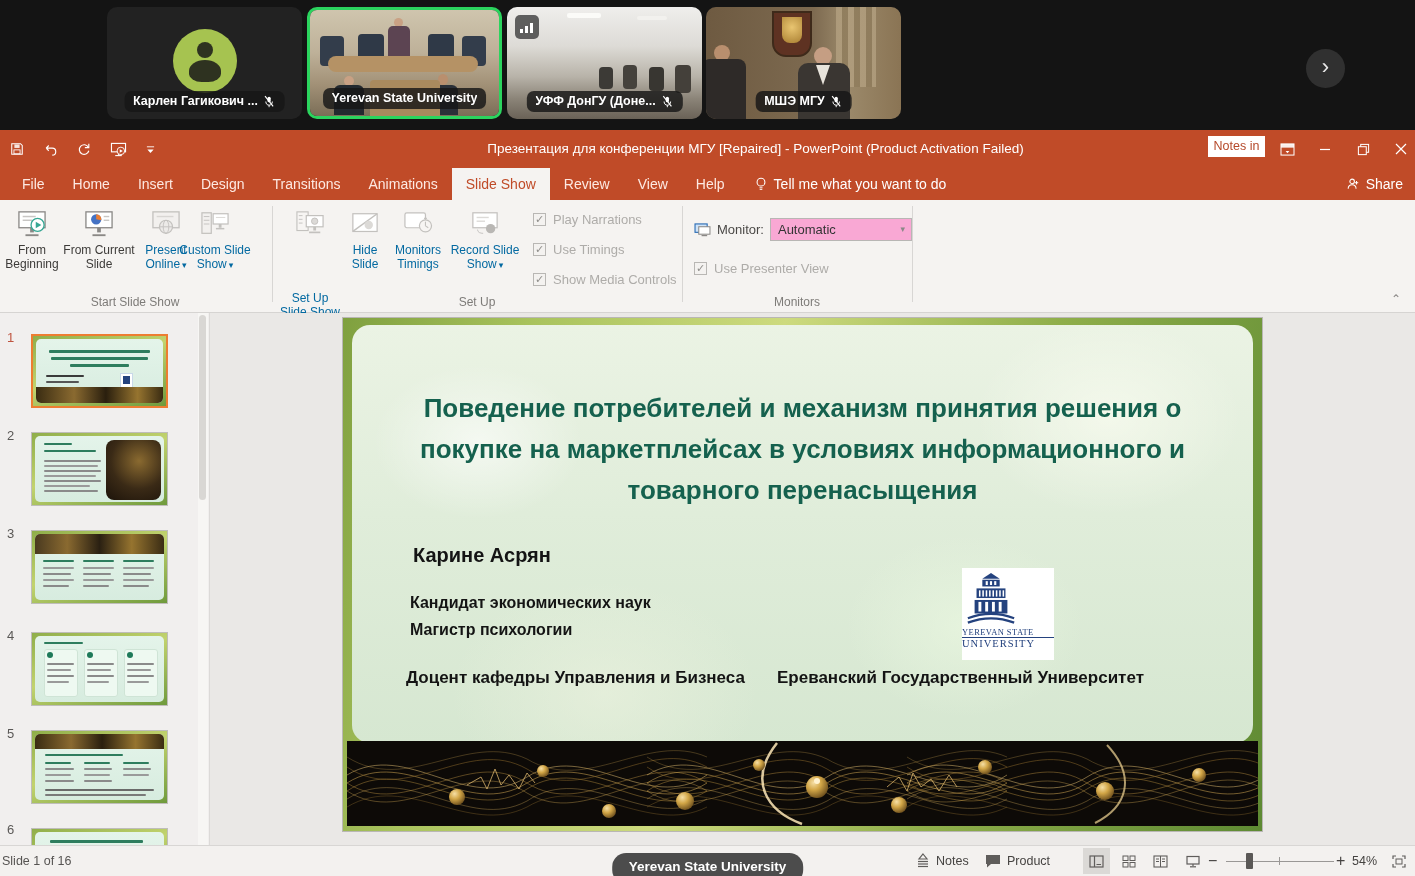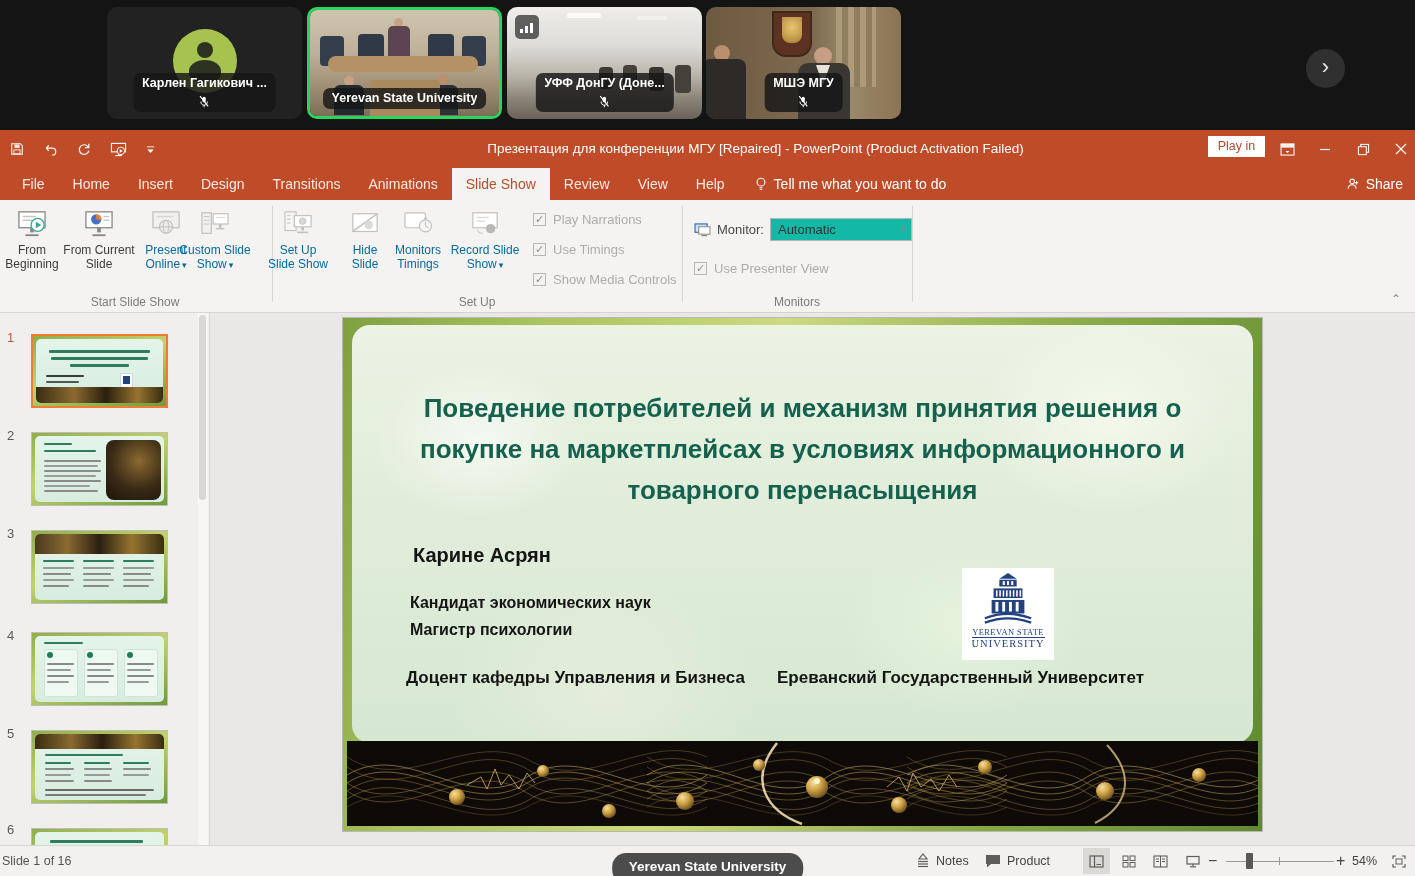--- a/index.html
+++ b/index.html
@@ -7,21 +7,21 @@
   body { font-family:"Liberation Sans", sans-serif; }
   .screen { position:relative; width:1415px; height:876px; overflow:hidden; background:#141414; }
 
   
   .meet-strip { position:absolute; left:0; top:0; width:1415px; height:130px; background:#141414; }
   .tile { position:absolute; top:7px; width:195px; height:112px; border-radius:10px; overflow:hidden; background:#222; }
   .tile.active { border:3px solid #2bd45e; }
   .tile .art { position:absolute; inset:0; }
   .name-pill { position:absolute; bottom:7px; left:50%; transform:translateX(-50%);
     background:rgba(22,22,22,.82); color:#fff; font-size:12.5px; font-weight:bold;
-    padding:3px 9px 4px; border-radius:7px; white-space:nowrap; display:flex; align-items:center; gap:5px; max-width:185px;flex-direction:column; }
+    padding:3px 9px 4px; border-radius:7px; white-space:nowrap; display:flex; align-items:center; gap:5px; max-width:185px; }
   .name-pill .nm { overflow:hidden; text-overflow:ellipsis; }
   .avatar { position:absolute; left:66px; top:22px; width:64px; height:64px; border-radius:50%; }
   .avatar .head { position:absolute; left:24px; top:13px; width:16px; height:16px; border-radius:50%; background:#2e3220; }
   .avatar .body { position:absolute; left:16px; top:31px; width:32px; height:22px; border-radius:50% 50% 40% 40%; background:#2e3220; }
   .next-btn { position:absolute; left:1306px; top:49px; width:39px; height:39px; border-radius:50%;
     background:#303030; color:#e8e8e8; font-size:22px; line-height:36px; text-align:center; cursor:pointer; }
 
   
   .titlebar { position:absolute; left:0; top:130px; width:1415px; height:38px; background:#c04b28; color:#fff; }
   .qat { position:absolute; left:10px; top:0; height:38px; display:flex; align-items:center; gap:19px; color:rgba(255,255,255,.92); }
@@ -41,21 +41,21 @@
   .ribbon { position:absolute; left:0; top:200px; width:1415px; height:113px; background:#f5f3f1; border-bottom:1px solid #d6d4d2; }
   .rb-divider { position:absolute; top:6px; height:96px; width:1px; background:#d8d6d4; }
   .group-label { position:absolute; bottom:3px; font-size:12px; color:#7d7b78; text-align:center; }
   .bigbtn { position:absolute; top:8px; display:flex; flex-direction:column; align-items:center; padding-top:2px; cursor:pointer; }
   .bigbtn .lbl { margin-top:5px; font-size:12px; line-height:14px; text-align:center; color:#3d3b39; }
   .bigbtn.disabled .lbl { color:#0369a1; }
   .caret::after { content:"▾"; font-size:9px; color:inherit; margin-left:2px; }
   .cbrow { position:absolute; display:flex; align-items:center; gap:7px; font-size:13px; color:#aeaca9; }
   .cbx { width:13px; height:13px; background:#f4f2f0; border:1px solid #b9b7b4; color:#908e8b; font-size:11px; line-height:11px; text-align:center; }
   .monitor-row { position:absolute; display:flex; align-items:center; gap:6px; font-size:13px; color:#4a4846; }
-  .combo { position:relative; width:142px; height:23px; background:#14b8a6; border:1px solid #b8b6b4; font-size:13px; color:#333;
+  .combo { position:relative; width:142px; height:23px; background:#f9a8d4; border:1px solid #b8b6b4; font-size:13px; color:#333;
     line-height:21px; padding-left:7px; cursor:pointer; }
   .combo .cv::after { content:"▾"; position:absolute; right:6px; top:0; font-size:9px; color:#8a8886; }
   .ribbon-collapse { position:absolute; right:14px; bottom:6px; color:#8a8886; font-size:12px; cursor:pointer; }
 
   
   .content { position:absolute; left:0; top:313px; width:1415px; height:532px; }
   .thumb-panel { position:absolute; left:0; top:0; width:210px; height:532px; background:#f1efee; border-right:1px solid #dcdad8; overflow:hidden; }
   .scrolltrack { position:absolute; right:1px; top:0; width:10px; height:532px; background:#f7f6f4; }
   .scrollthumb { position:absolute; right:2px; top:2px; width:7px; height:185px; background:#d9d7d4; border-radius:4px; }
   .slide-num { position:absolute; left:7px; font-size:13px; color:#5a5856; }
@@ -79,21 +79,21 @@
       radial-gradient(220px 160px at 28% 88%, rgba(238,243,224,.55), rgba(255,255,255,0) 70%),
       linear-gradient(180deg,#ebf3e4 0%,#e0edda 45%,#d6e7d1 100%); }
   .slide-title { position:absolute; left:50%; transform:translateX(-50%); top:70px; width:800px;
     font-size:26px; font-weight:bold; line-height:41px; text-align:center; }
   .slide-author { position:absolute; left:70px; top:226px; font-size:20px; font-weight:bold; color:#141414; }
   .slide-deg1 { position:absolute; left:67px; top:276px; font-size:16px; font-weight:bold; color:#141414; }
   .slide-deg2 { position:absolute; left:67px; top:303px; font-size:16px; font-weight:bold; color:#141414; }
   .slide-pos { position:absolute; left:63px; top:350px; font-size:17px; font-weight:bold; color:#141414; }
   .slide-univ { position:absolute; left:434px; top:350px; font-size:17px; font-weight:bold; color:#141414; }
   .ysu-logo { position:absolute; left:619px; top:250px; width:92px; height:92px; background:#fff; display:flex;
-    flex-direction:column; align-items:center; padding-top:4px; }
+    flex-direction:column; padding-top:4px; }
   .ysu-logo .t1 { font-family:"Liberation Serif",serif; font-size:8.5px; letter-spacing:.4px; color:#24427e; margin-top:1px; }
   .ysu-logo .t2 { font-family:"Liberation Serif",serif; font-size:10.5px; letter-spacing:1px; color:#24427e; border-top:1px solid #24427e; }
   .gold-band { position:absolute; left:4px; right:4px; bottom:5px; height:85px; background:#0d0a07; overflow:hidden; }
 
   
   .statusbar { position:absolute; left:0; top:845px; width:1415px; height:31px; background:#f3f1ef; border-top:1px solid #d8d6d4; }
   .sb-left { position:absolute; left:2px; top:0; height:30px; line-height:30px; font-size:12.5px; color:#565452; }
   .sb-item { position:absolute; top:0; height:30px; display:flex; align-items:center; gap:6px; font-size:12.5px; color:#454341; cursor:pointer; }
   .viewbox { position:absolute; top:2px; width:27px; height:26px; display:flex; align-items:center; justify-content:center; cursor:pointer; }
   .viewbox.active { background:#dbd9d6; }
@@ -217,21 +217,21 @@
           <line x1="5.5" y1="14.5" x2="12.5" y2="14.5" stroke="#fff" stroke-width="1.2"></line>
           <circle cx="11.5" cy="9.5" r="4" fill="#c04b28" stroke="#fff"></circle>
           <polygon points="10.3,7.6 13.6,9.5 10.3,11.4" fill="#fff"></polygon>
         </svg>
       <svg width="9" height="9" viewBox="0 0 10 10">
           <line x1="1" y1="2" x2="9" y2="2" stroke="#fff"></line>
           <polygon points="1.5,5 8.5,5 5,9" fill="#fff"></polygon>
         </svg>
     </div>
     <div class="doc-title">Презентация для конференции МГУ [Repaired]  -  PowerPoint (Product Activation Failed)</div>
-    <div class="signin">Play in</div>
+    <div class="signin">Notes in</div>
     <div class="winbtns">
       <span class="wb">
           <svg width="15" height="13" viewBox="0 0 16 14">
             <rect x="1" y="1" width="14" height="12" fill="none" stroke="#fff" stroke-width="1.1"></rect>
             <rect x="1" y="1" width="14" height="4" fill="#fff" opacity=".9"></rect>
             <path d="M8 11 6 8.5h4z" fill="#fff"></path>
           </svg>
         </span>
       <span class="wb">
           <svg width="12" height="12" viewBox="0 0 12 12">
@@ -326,21 +326,21 @@
           <rect x="14" y="4" width="16" height="11" fill="#fff" stroke="#c3c1be" stroke-width="1.3"></rect>
           <line x1="17" y1="8" x2="27" y2="8" stroke="#d8d6d3"></line>
           <rect x="20" y="15" width="3" height="4" fill="#c3c1be"></rect>
           <path d="M17 20h9" stroke="#c3c1be" stroke-width="1.6"></path>
         </svg>
       <div class="lbl"><span>Custom Slide Show</span><span class="caret"></span></div>
     </div>
     <div class="group-label" style="left:40px;width:190px;">Start Slide Show</div>
     <div class="rb-divider" style="left:272px;"></div>
 
-    <div class="bigbtn disabled" style="left:266px;width:64px;">
+    <div class="bigbtn disabled" style="left:278px;width:64px;gap:48px;">
       <svg width="30" height="28" viewBox="0 0 32 30">
           <rect x="2" y="2" width="12" height="20" fill="#f7f5f3" stroke="#c3c1be" stroke-width="1.2"></rect>
           <line x1="4" y1="6" x2="8" y2="6" stroke="#c3c1be"></line>
           <line x1="4" y1="10" x2="8" y2="10" stroke="#c3c1be"></line>
           <line x1="4" y1="14" x2="8" y2="14" stroke="#c3c1be"></line>
           <rect x="12" y="6" width="18" height="12" fill="#fff" stroke="#c3c1be" stroke-width="1.3"></rect>
           <circle cx="21" cy="12" r="3.4" fill="#dcdad7" stroke="#c3c1be"></circle>
           <rect x="19.5" y="18" width="3" height="4" fill="#c3c1be"></rect>
           <path d="M15 24h12" stroke="#c3c1be" stroke-width="1.8"></path>
         </svg>

